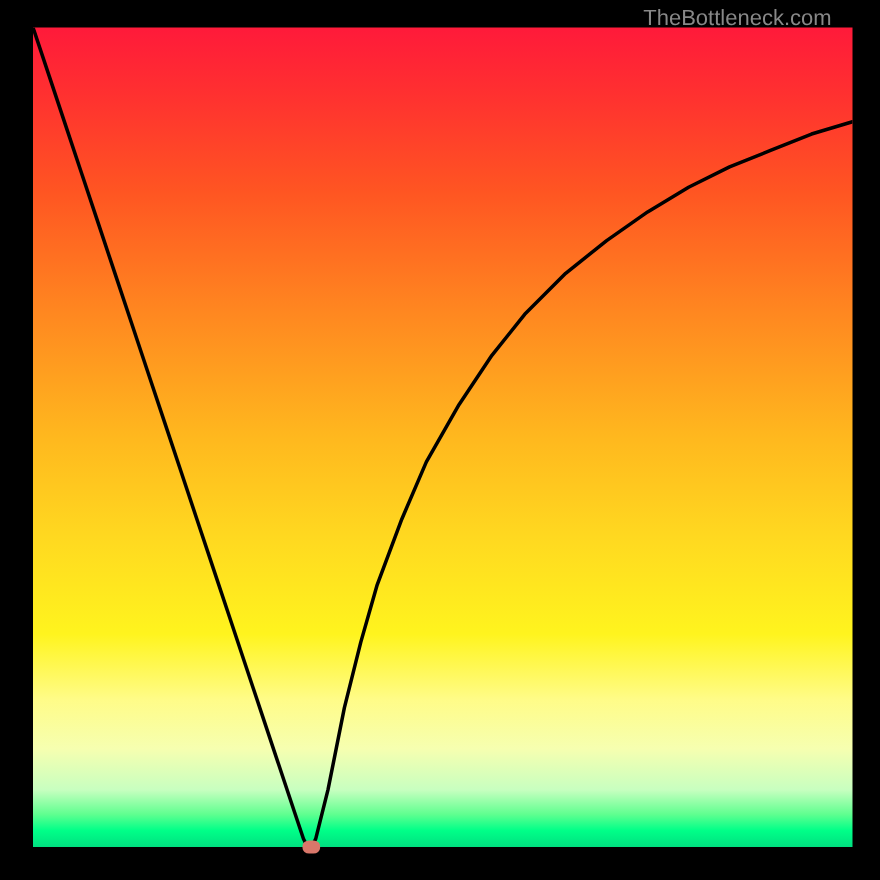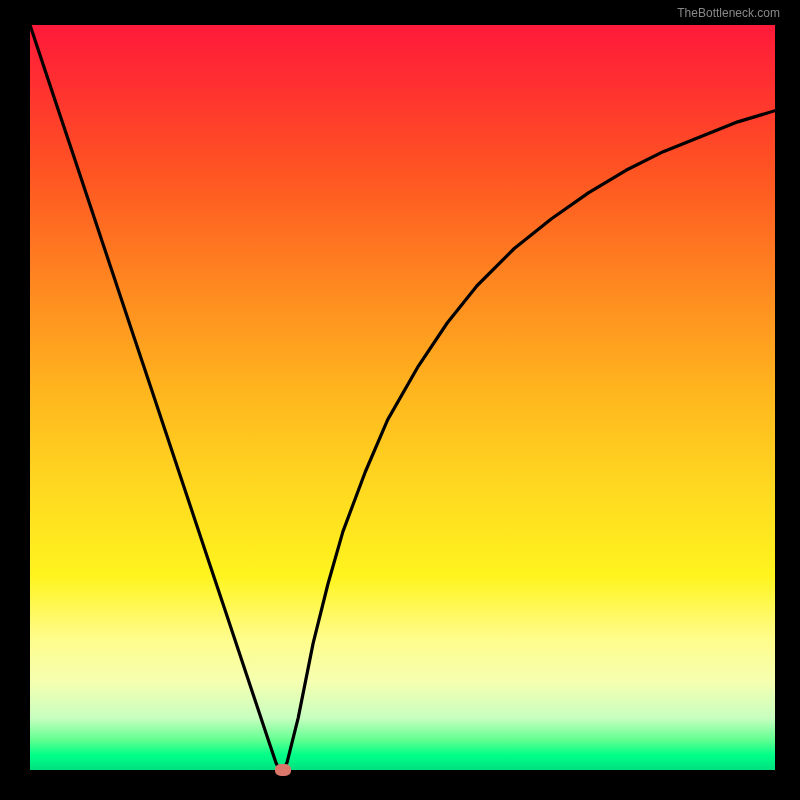--- a/index.html
+++ b/index.html
@@ -34,23 +34,23 @@
       #f6ffb0 88%,
       #c8ffc0 93%,
       #60ff90 96%,
       #00ff88 98%,
       #00e080 100%
     );
   }
   .watermark {
     position: absolute;
     top: 6px;
-    right: 20px;
+    right: 44px;
     color: #888;
-    font-size: 12px;
+    font-size: 20px;
     font-weight: 500;
     z-index: 10;
   }
   .curve-svg {
     position: absolute;
     left: 0;
     top: 0;
     width: 745px;
     height: 745px;
   }

